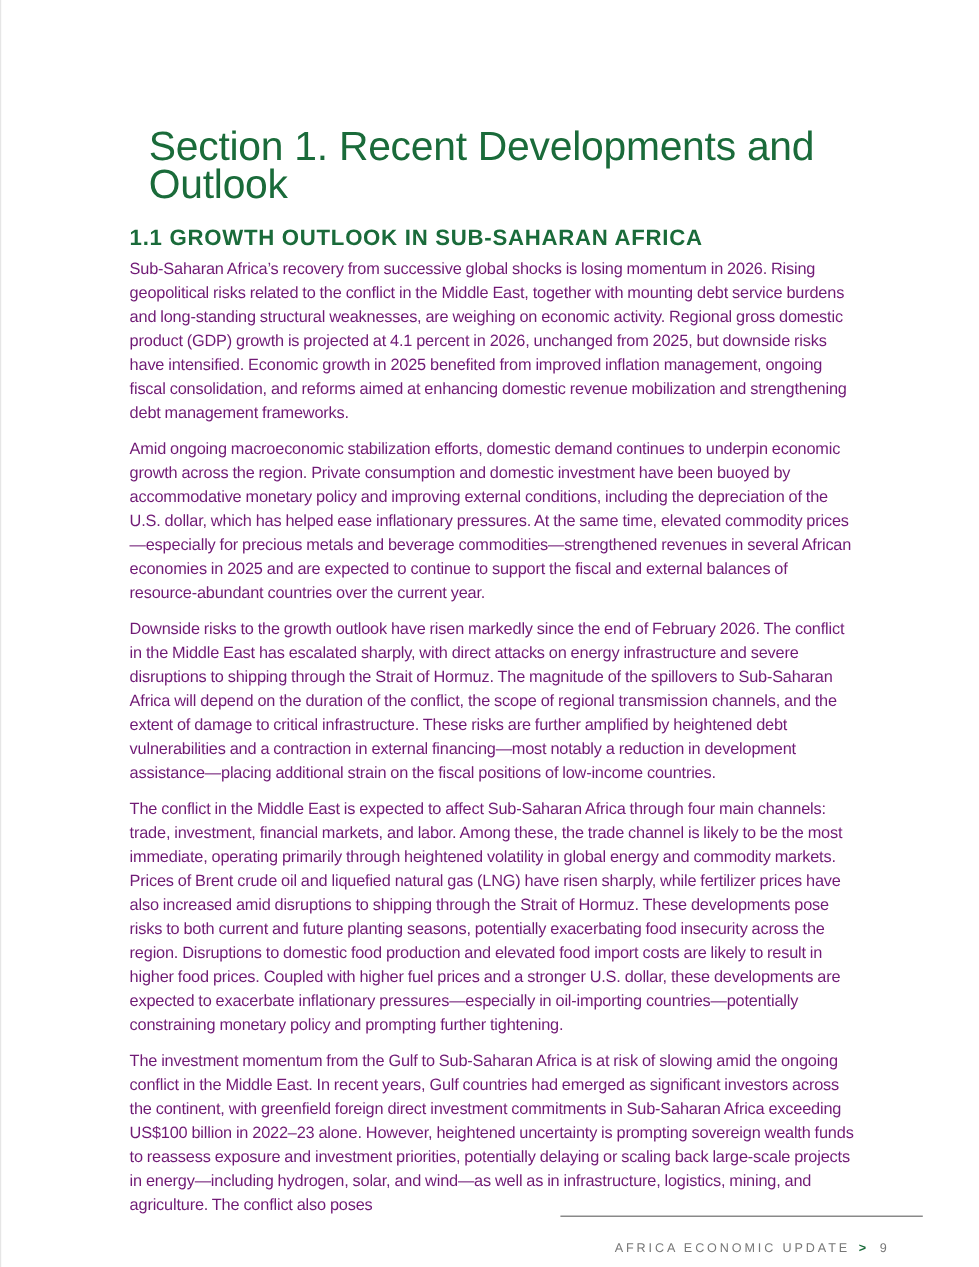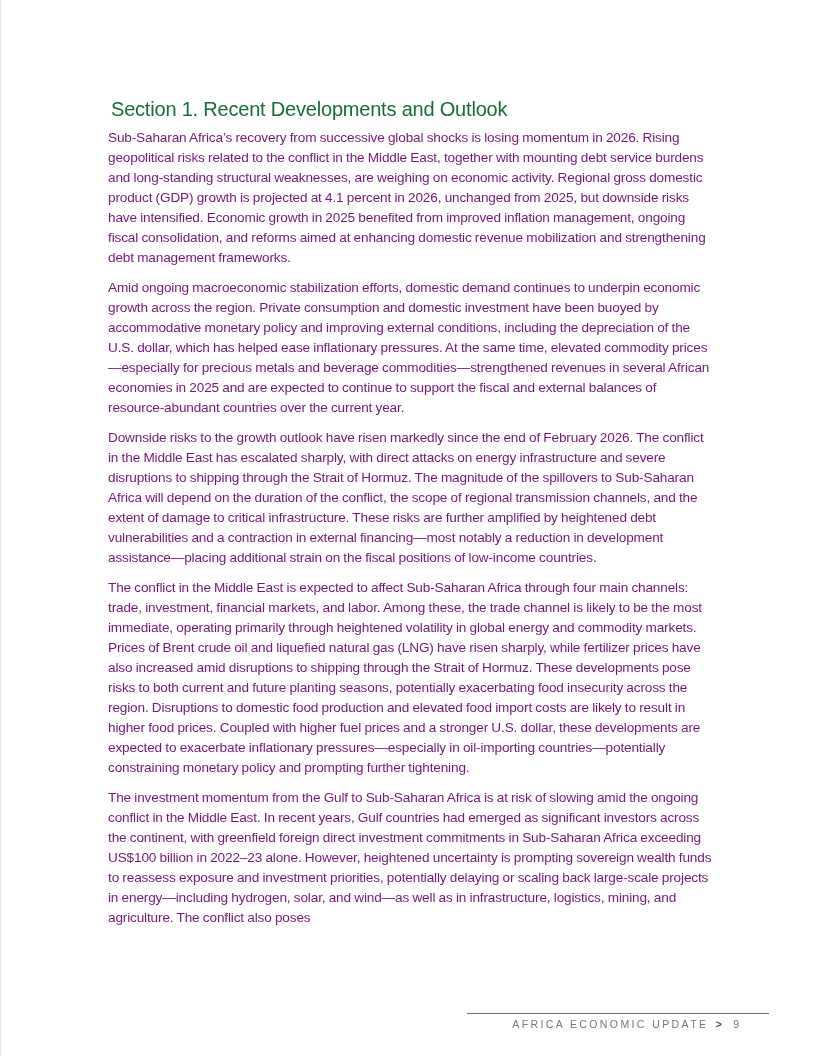--- a/index.html
+++ b/index.html
@@ -1,24 +1,24 @@
 <!DOCTYPE html>
 <html><head>
   <meta charset="utf-8">
   <style>
     html, body { margin: 0; padding: 0; background: #ffffff; }
     body { width: 816px; height: 1056px; position: relative; overflow: hidden; border-left: 1px solid #e6e6e6; box-sizing: border-box; }
     .page { position: absolute; left: 107px; top: 90px; width: 604px; }
     .section-title {
       font-family: "Liberation Sans", sans-serif;
       color: #1a6b3a;
-      font-size: 20px;
+      font-size: 34px;
       font-weight: normal;
       letter-spacing: -0.2px;
-      margin: 3px;
+      margin: 16px;
       line-height: 32px;
     }
     .sub-title {
       font-family: "Liberation Sans", sans-serif;
       color: #1a6b3a;
       font-size: 18.5px;
       font-weight: bold;
       letter-spacing: 0.6px;
       margin: 1px 0 4px 0;
       line-height: 24px;
@@ -28,35 +28,36 @@
       color: #701a75;
       font-size: 13.6px;
       line-height: 20px;
       margin: 0 0 10px 0;
       letter-spacing: -0.15px;
       word-spacing: -0.3px;
     }
     .footer {
       position: absolute; left: 466px; top: 1013px; width: 302px;
       border-top: 1.5px solid #6d6d6d;
-      padding-top: 4px;
+      padding-top: 20px;
       text-align: right;
       font-family: "Liberation Sans", sans-serif;
       font-size: 10.5px;
       letter-spacing: 2.4px;
       color: #777777;
     }
     .footer .arrow { color: #1a6b3a; font-weight: bold; margin: 0 6px 0 2px; letter-spacing: 0; }
     .footer .pnum { letter-spacing: 0; margin-right: 30px; }
   </style>
 </head>
 <body>
 
 <div class="page">
   <h1 class="section-title">Section 1. Recent Developments and Outlook</h1>
+  <h2 class="sub-title">1.1 GROWTH OUTLOOK IN SUB-SAHARAN AFRICA</h2>
   <p class="para">Sub-Saharan Africa’s recovery from successive global shocks is losing momentum in 2026. Rising geopolitical risks related to the conflict in the Middle East, together with mounting debt service burdens and long-standing structural weaknesses, are weighing on economic activity. Regional gross domestic product (GDP) growth is projected at 4.1 percent in 2026, unchanged from 2025, but downside risks have intensified.  Economic growth in 2025 benefited from improved inflation management, ongoing fiscal consolidation, and reforms aimed at enhancing domestic revenue mobilization and strengthening debt management frameworks.</p>
   <p class="para">Amid ongoing macroeconomic stabilization efforts, domestic demand continues to underpin economic growth across the region. Private consumption and domestic investment have been buoyed by accommodative monetary policy and improving external conditions, including the depreciation of the U.S. dollar, which has helped ease inflationary pressures. At the same time, elevated commodity prices—especially for precious metals and beverage commodities—strengthened revenues in several African economies in 2025 and are expected to continue to support the fiscal and external balances of resource-abundant countries over the current year.</p>
   <p class="para">Downside risks to the growth outlook have risen markedly since the end of February 2026. The conflict in the Middle East has escalated sharply, with direct attacks on energy infrastructure and severe disruptions to shipping through the Strait of Hormuz. The magnitude of the spillovers to Sub-Saharan Africa will depend on the duration of the conflict, the scope of regional transmission channels, and the extent of damage to critical infrastructure. These risks are further amplified by heightened debt vulnerabilities and a contraction in external financing—most notably a reduction in development assistance—placing additional strain on the fiscal positions of low-income countries.</p>
   <p class="para">The conflict in the Middle East is expected to affect Sub-Saharan Africa through four main channels: trade, investment, financial markets, and labor. Among these, the trade channel is likely to be the most immediate, operating primarily through heightened volatility in global energy and commodity markets. Prices of Brent crude oil and liquefied natural gas (LNG) have risen sharply, while fertilizer prices have also increased amid disruptions to shipping through the Strait of Hormuz. These developments pose risks to both current and future planting seasons, potentially exacerbating food insecurity across the region. Disruptions to domestic food production and elevated food import costs are likely to result in higher food prices. Coupled with higher fuel prices and a stronger U.S. dollar, these developments are expected to exacerbate inflationary pressures—especially in oil-importing countries—potentially constraining monetary policy and prompting further tightening.</p>
   <p class="para">The investment momentum from the Gulf to Sub-Saharan Africa is at risk of slowing amid the ongoing conflict in the Middle East. In recent years, Gulf countries had emerged as significant investors across the continent, with greenfield foreign direct investment commitments in Sub-Saharan Africa exceeding US$100 billion in 2022–23 alone. However, heightened uncertainty is prompting sovereign wealth funds to reassess exposure and investment priorities, potentially delaying or scaling back large-scale projects in energy—including hydrogen, solar, and wind—as well as in infrastructure, logistics, mining, and agriculture. The conflict also poses</p>
 </div>
 
 <div class="footer">
   <span>AFRICA ECONOMIC UPDATE</span>
   <span class="arrow">&gt;</span>

